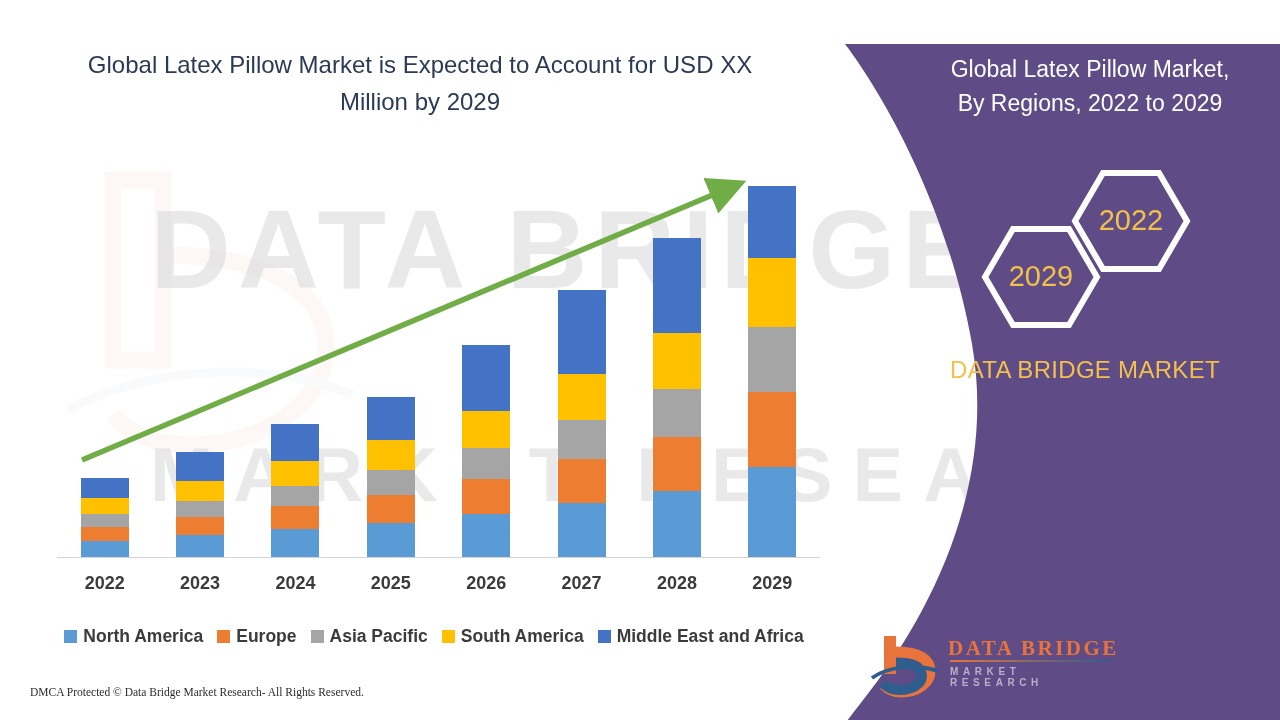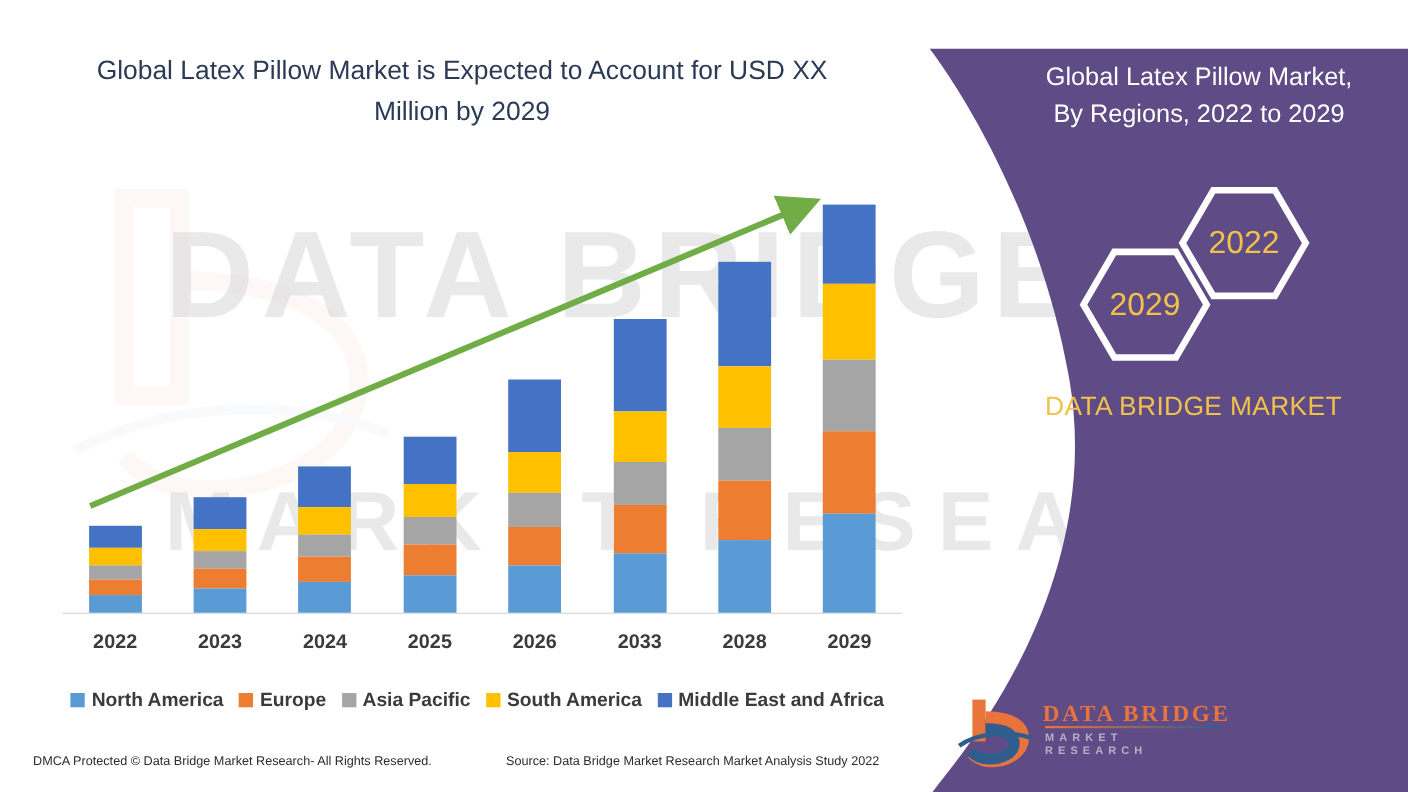--- a/index.html
+++ b/index.html
@@ -42,21 +42,21 @@
   }
 
   .legend{
     position:absolute;left:46px;top:624px;width:790px;height:24px;
     display:flex;align-items:center;justify-content:center;gap:0px;
   }
   .lg-item{display:flex;align-items:center;margin-right:14px;}
   .lg-sw{width:13px;height:13px;margin-right:6px;display:inline-block;}
   .lg-tx{font-size:17.5px;font-weight:700;color:#3b3b3b;white-space:nowrap;}
 
-  .foot{position:absolute;top:686px;font-size:11.5px;color:#2c2c2c;font-family:Liberation Sans, sans-serif;}
+  .foot{position:absolute;top:686px;font-size:11.5px;color:#2c2c2c;font-family:Liberation Serif, serif;}
   .foot.left{left:30px;}
   .foot.right{left:460px;}
 
   
   .purple-wrap{position:absolute;left:820px;top:0;width:460px;height:720px;margin-top:44px;}
   .p-title{
     position:absolute;left:0px;top:8px;width:460px;padding-left:80px;
     box-sizing:border-box;text-align:center;color:#ffffff;
     font-size:23px;line-height:34px;font-weight:400;
   }
@@ -173,21 +173,21 @@
           </div>
         </div>
       </div>
 
     <div class="xlabels">
         <div class="xlabel" style="left: 0.1875px;">2022</div>
         <div class="xlabel" style="left: 95.5625px;">2023</div>
         <div class="xlabel" style="left: 190.938px;">2024</div>
         <div class="xlabel" style="left: 286.312px;">2025</div>
         <div class="xlabel" style="left: 381.688px;">2026</div>
-        <div class="xlabel" style="left: 477.062px;">2033</div>
+        <div class="xlabel" style="left: 477.062px;">2027</div>
         <div class="xlabel" style="left: 572.438px;">2028</div>
         <div class="xlabel" style="left: 667.812px;">2029</div>
       </div>
   </div>
 
   <div class="legend" id="legend">
       <div class="lg-item">
         <span class="lg-sw" style="background: rgb(91, 155, 213);"></span>
         <span class="lg-tx">North America</span>
       </div>
@@ -203,21 +203,20 @@
         <span class="lg-sw" style="background: rgb(255, 192, 0);"></span>
         <span class="lg-tx">South America</span>
       </div>
       <div class="lg-item">
         <span class="lg-sw" style="background: rgb(68, 114, 196);"></span>
         <span class="lg-tx">Middle East and Africa</span>
       </div>
     </div>
 
   <div class="foot left">DMCA Protected © Data Bridge Market Research- All Rights Reserved.</div>
-  <div class="foot right">Source: Data Bridge Market Research Market Analysis Study 2022</div>
 
   <div class="purple-wrap">
     <svg style="position:absolute;left:0;top:0;width:460px;height:720px;">
       <path d="M25,0 C25,0 120,120 152,300 C175,432 120,560 40,660 C18,688 6,706 0,720 L460,720 L460,0 Z" fill="#5f4b86"></path>
     </svg>
 
     <div class="p-title">
       <div>Global Latex Pillow Market,</div>
       <div>By Regions, 2022 to 2029</div>
     </div>

